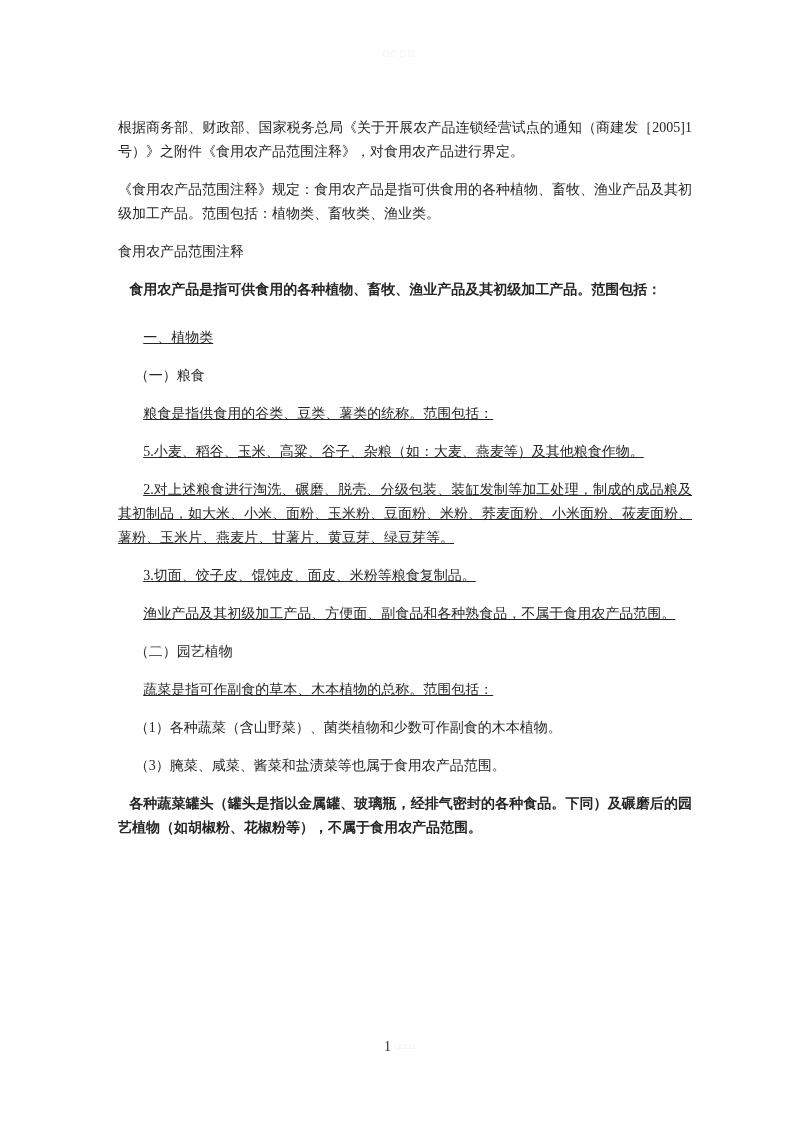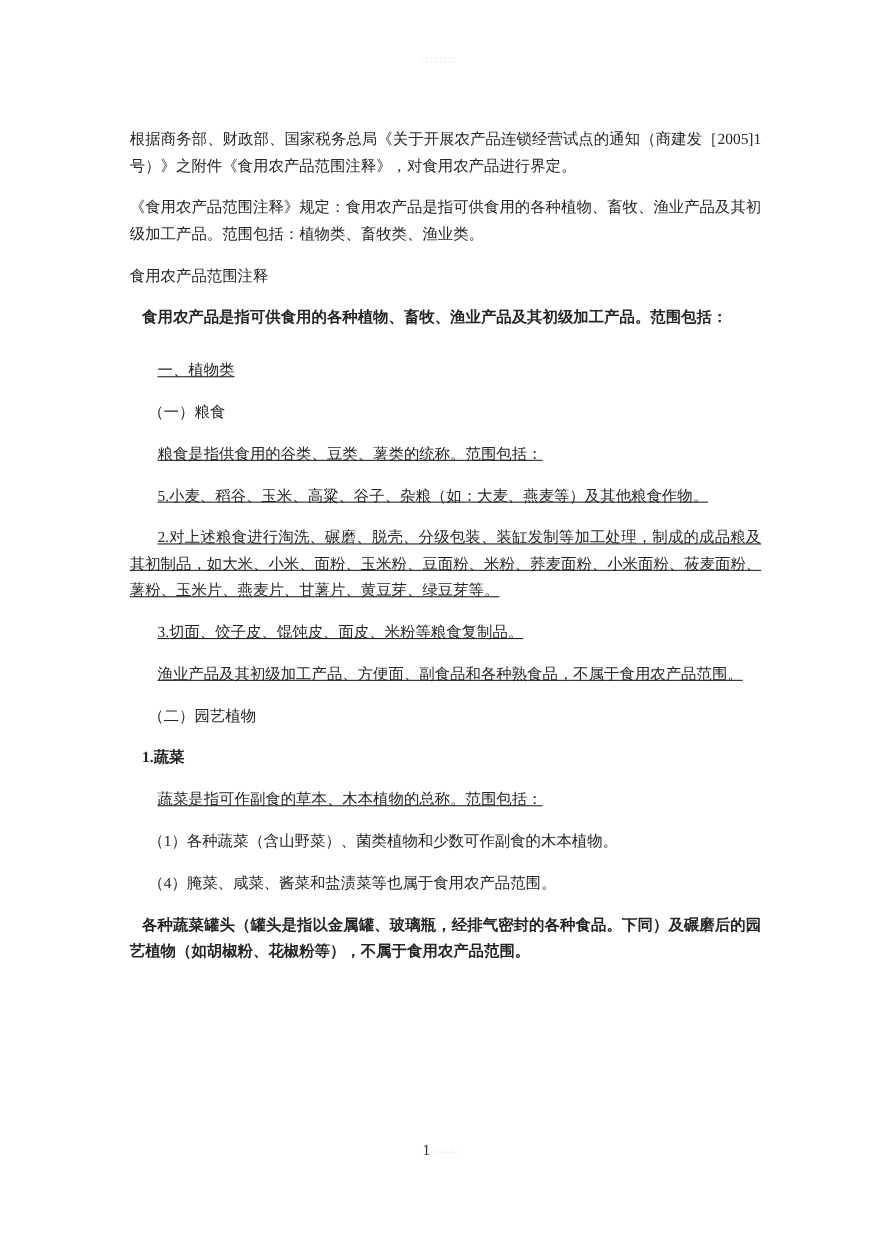--- a/index.html
+++ b/index.html
@@ -77,24 +77,23 @@
     <p class="ind0">食用农产品范围注释</p>
     <p class="ind1">食用农产品是指可供食用的各种植物、畜牧、渔业产品及其初级加工产品。范围包括：</p>
     <p class="ind2 gap-before">一、植物类</p>
     <p class="ind15">（一）粮食</p>
     <p class="ind2">粮食是指供食用的谷类、豆类、薯类的统称。范围包括：</p>
     <p class="ind2">5.小麦、稻谷、玉米、高粱、谷子、杂粮（如：大麦、燕麦等）及其他粮食作物。</p>
     <p class="ind2">2.对上述粮食进行淘洗、碾磨、脱壳、分级包装、装缸发制等加工处理，制成的成品粮及其初制品，如大米、小米、面粉、玉米粉、豆面粉、米粉、荞麦面粉、小米面粉、莜麦面粉、薯粉、玉米片、燕麦片、甘薯片、黄豆芽、绿豆芽等。</p>
     <p class="ind2">3.切面、饺子皮、馄饨皮、面皮、米粉等粮食复制品。</p>
     <p class="ind2">渔业产品及其初级加工产品、方便面、副食品和各种熟食品，不属于食用农产品范围。</p>
     <p class="ind15">（二）园艺植物</p>
-    <p class="ind1">1.蔬菜</p>
     <p class="ind2">蔬菜是指可作副食的草本、木本植物的总称。范围包括：</p>
     <p class="ind15">（1）各种蔬菜（含山野菜）、菌类植物和少数可作副食的木本植物。</p>
-    <p class="ind15">（4）腌菜、咸菜、酱菜和盐渍菜等也属于食用农产品范围。</p>
+    <p class="ind15">（3）腌菜、咸菜、酱菜和盐渍菜等也属于食用农产品范围。</p>
     <p class="ind1">各种蔬菜罐头（罐头是指以金属罐、玻璃瓶，经排气密封的各种食品。下同）及碾磨后的园艺植物（如胡椒粉、花椒粉等），不属于食用农产品范围。</p>
   </div>
 
   <div class="footer">
     <span class="page-number">1</span>
     <span class="footer-faint">□□□□</span>
   </div>
 
 </div>
 

